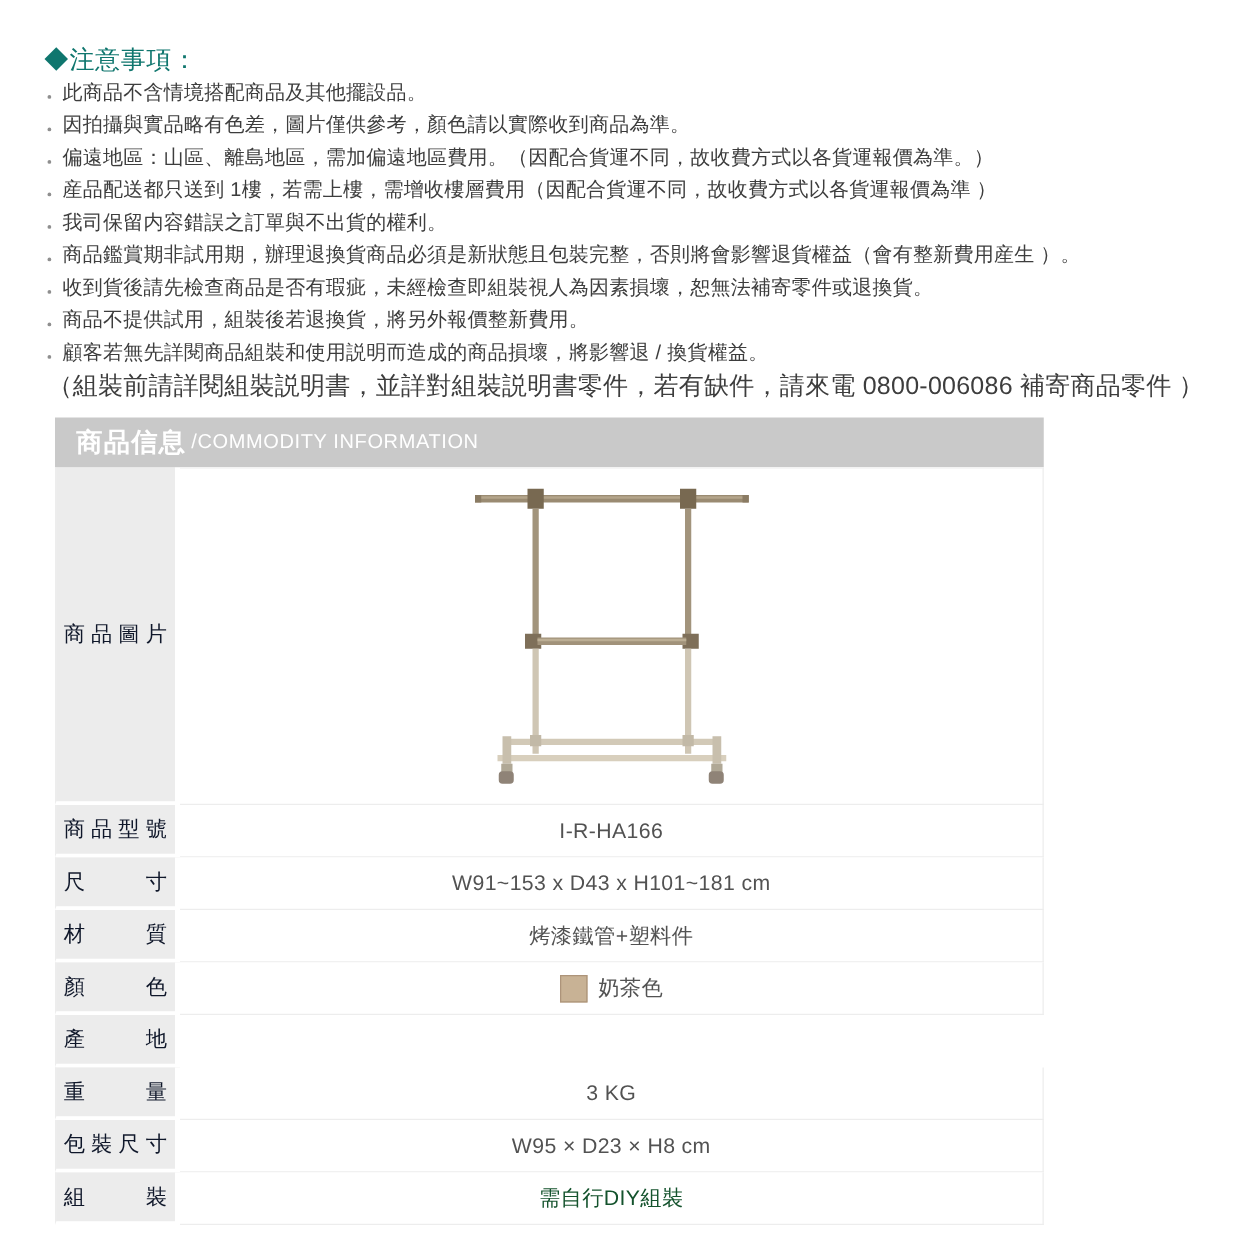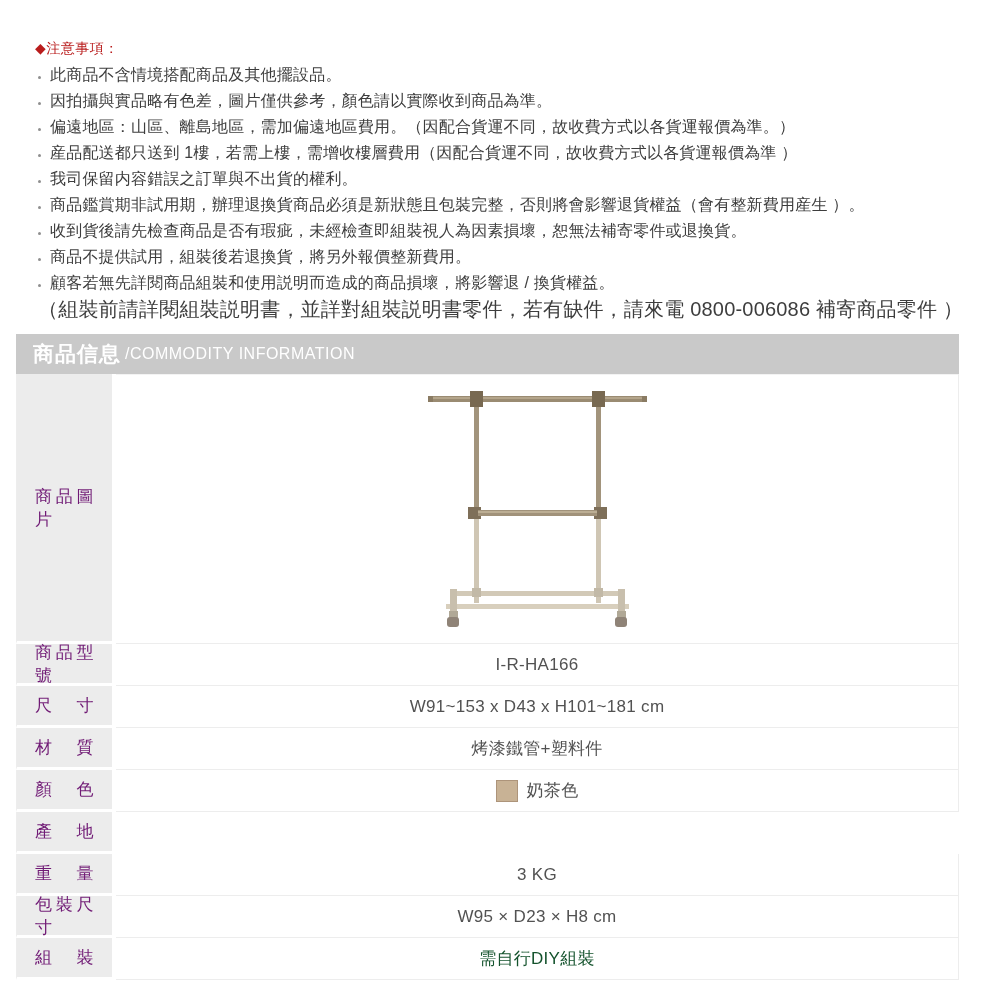--- a/index.html
+++ b/index.html
@@ -2,44 +2,44 @@
 <html><head>
 <meta charset="utf-8">
 <style>
   * { margin:0; padding:0; box-sizing:border-box; }
   html,body { width:1000px; height:1000px; background:#ffffff;
     font-family:"Liberation Sans","DejaVu Sans",sans-serif; }
   body { position:relative; overflow:hidden; }
 
   
   .notice { position:absolute; left:35px; top:36px; width:950px; color:#3d3d3d; }
-  .notice-title { font-size:14px; line-height:24px; color:#b91c1c; letter-spacing:0.5px; }
+  .notice-title { font-size:20px; line-height:24px; color:#0f766e; letter-spacing:0.5px;font-family:Liberation Serif, serif; }
   .notice-list { list-style:none; margin-top:2px; }
   .notice-list li { position:relative; padding-left:15px; font-size:16px;
     line-height:26px; white-space:nowrap; letter-spacing:0.2px; }
   .notice-list li::before { content:""; position:absolute; left:3px; top:14px;
     width:3px; height:3px; border-radius:50%; background:#8f8f8f; }
   .notice-footnote { padding-left:3px; font-size:20px; line-height:26px;
     white-space:nowrap; letter-spacing:0.2px; }
 
   
-  .product-section { position:absolute; left:16px; top:334px; width:943px; }
+  .product-section { position:absolute; left:44px; top:334px; width:791px; }
   .section-header { height:40px; background:#c9c9c9; color:#ffffff;
     display:flex; align-items:center; padding-left:17px; }
   .section-header .zh { font-size:21px; font-weight:bold; letter-spacing:1px; }
   .section-header .en { font-size:16px; font-weight:400; margin-left:4px; letter-spacing:0.5px; }
 
   .table-body { width:100%; }
   .info-row { display:flex; height:42px; }
   .info-row.image-row { height:270px; }
   .cell-label { width:100px; background:#ececec; border-bottom:3px solid #ffffff;
     border-right:4px solid #ffffff; border-left:1px solid #ededed;
     display:flex; align-items:center; }
-  .cell-label span { display:block; width:100%; padding:0 18px; font-size:17px;
-    color:#701a75; text-align:justify; text-align-last:justify; letter-spacing:0.5px; }
+  .cell-label span { display:block; width:100%; padding:0 6px; font-size:17px;
+    color:#0f172a; text-align:justify; text-align-last:justify; letter-spacing:0.5px; }
   .cell-value { flex:1; background:#ffffff; border-bottom:1px solid #ededed;
     border-right:1px solid #ededed; display:flex; align-items:center;
     justify-content:center; font-size:17px; color:#525252; letter-spacing:0.3px; }
   .image-row .cell-value { border-top:1px solid #f3f3f3; }
   .swatch { width:22px; height:22px; margin-right:9px; border:1px solid #ad947a; }
   .assembly-value { font-weight:400; }
 
   
   .rack-wrap { display:flex; align-items:center; justify-content:center; }
 </style>

